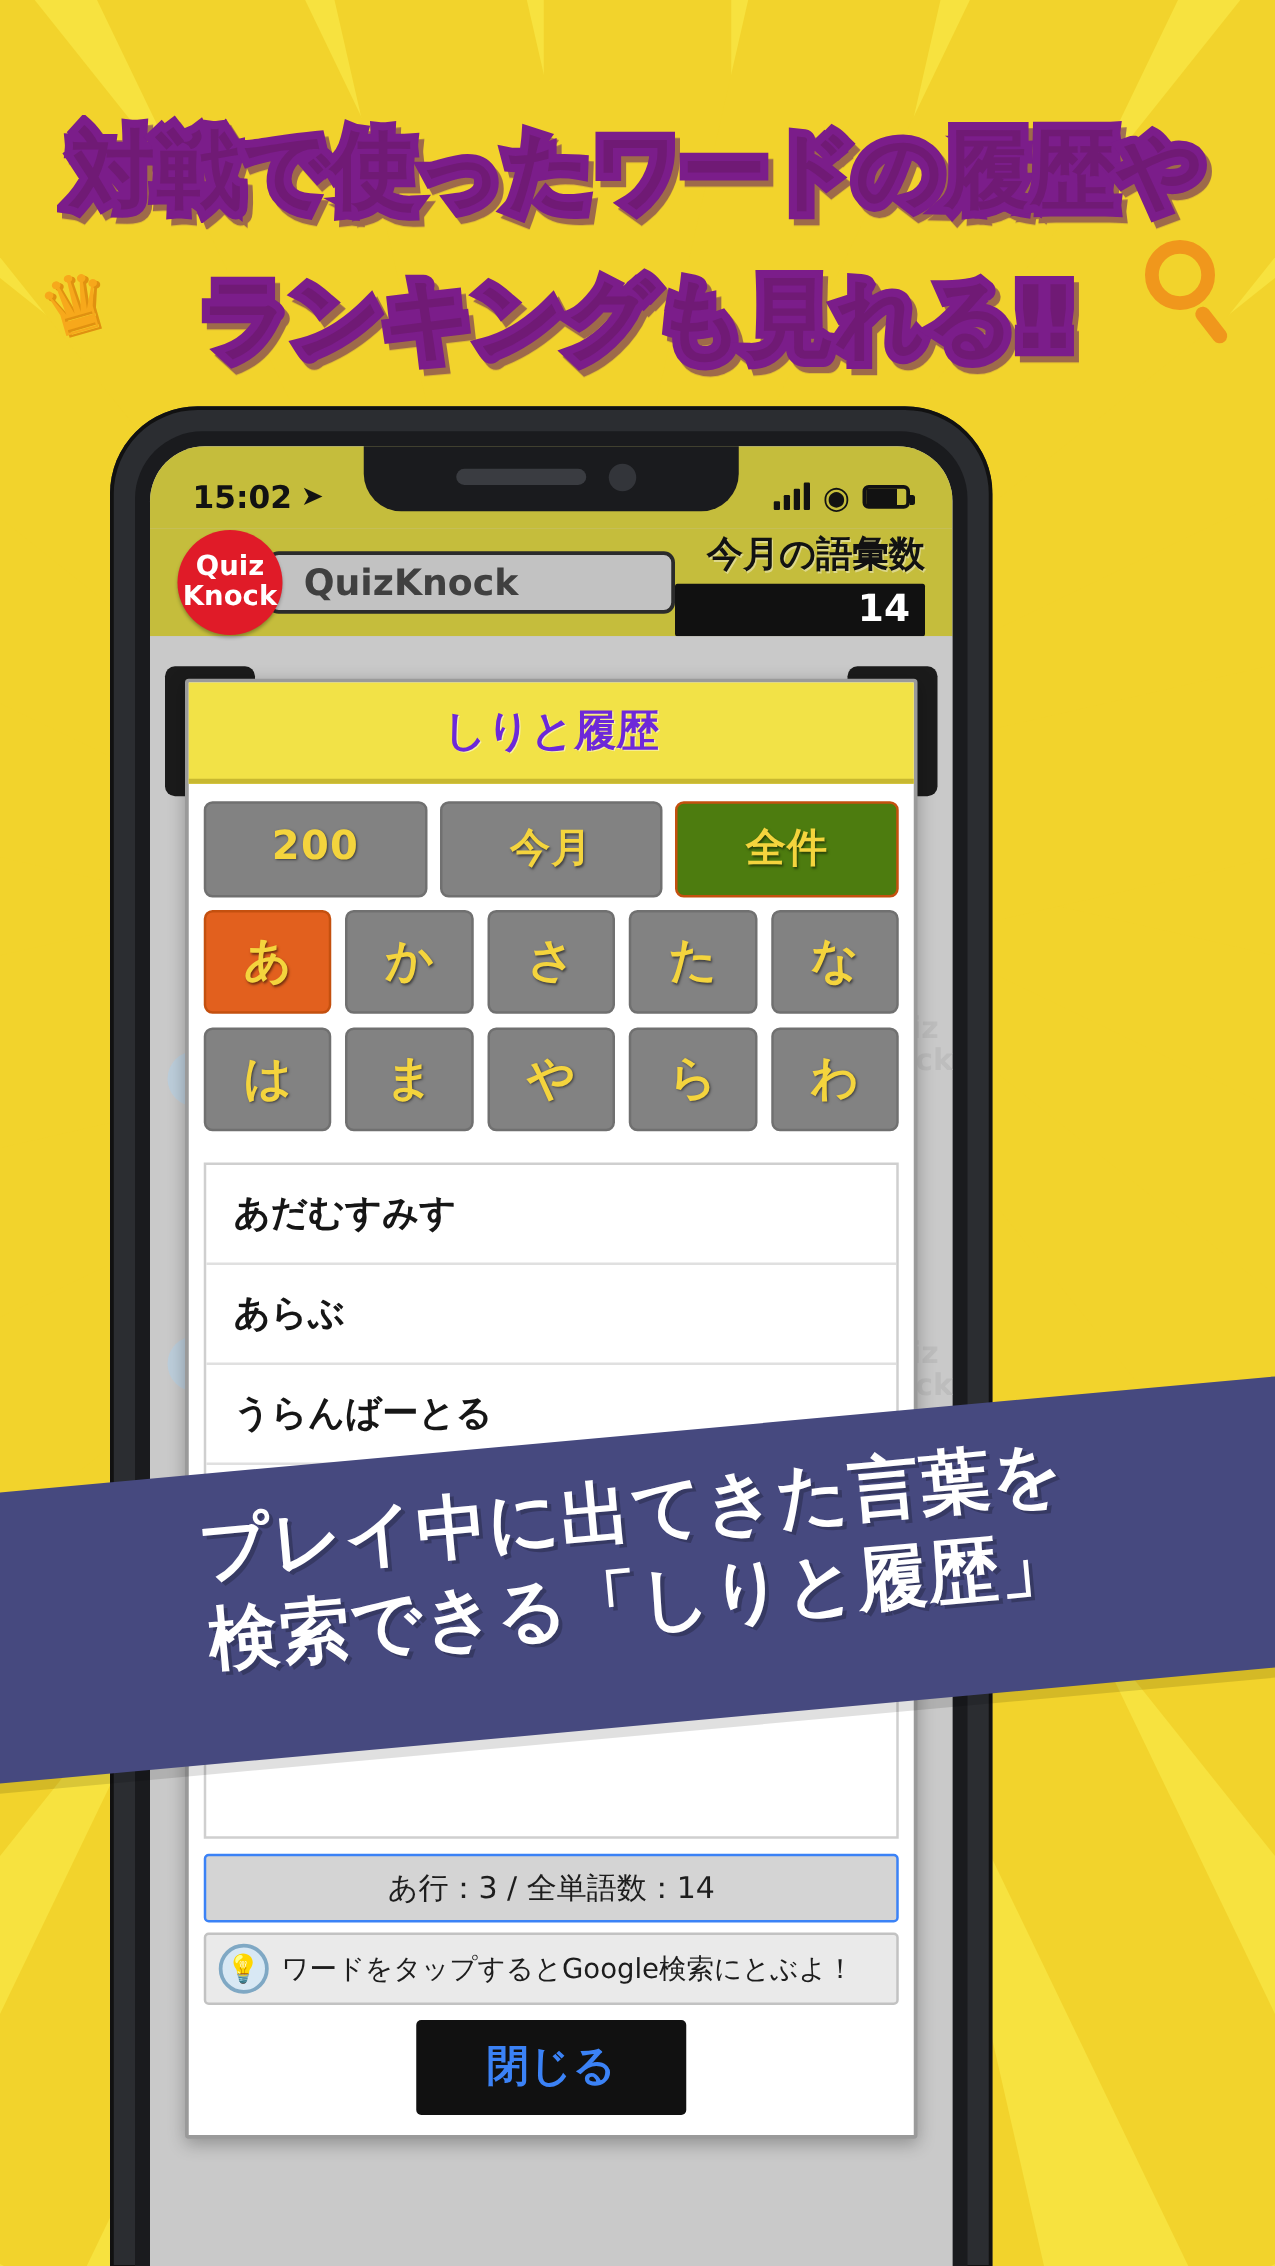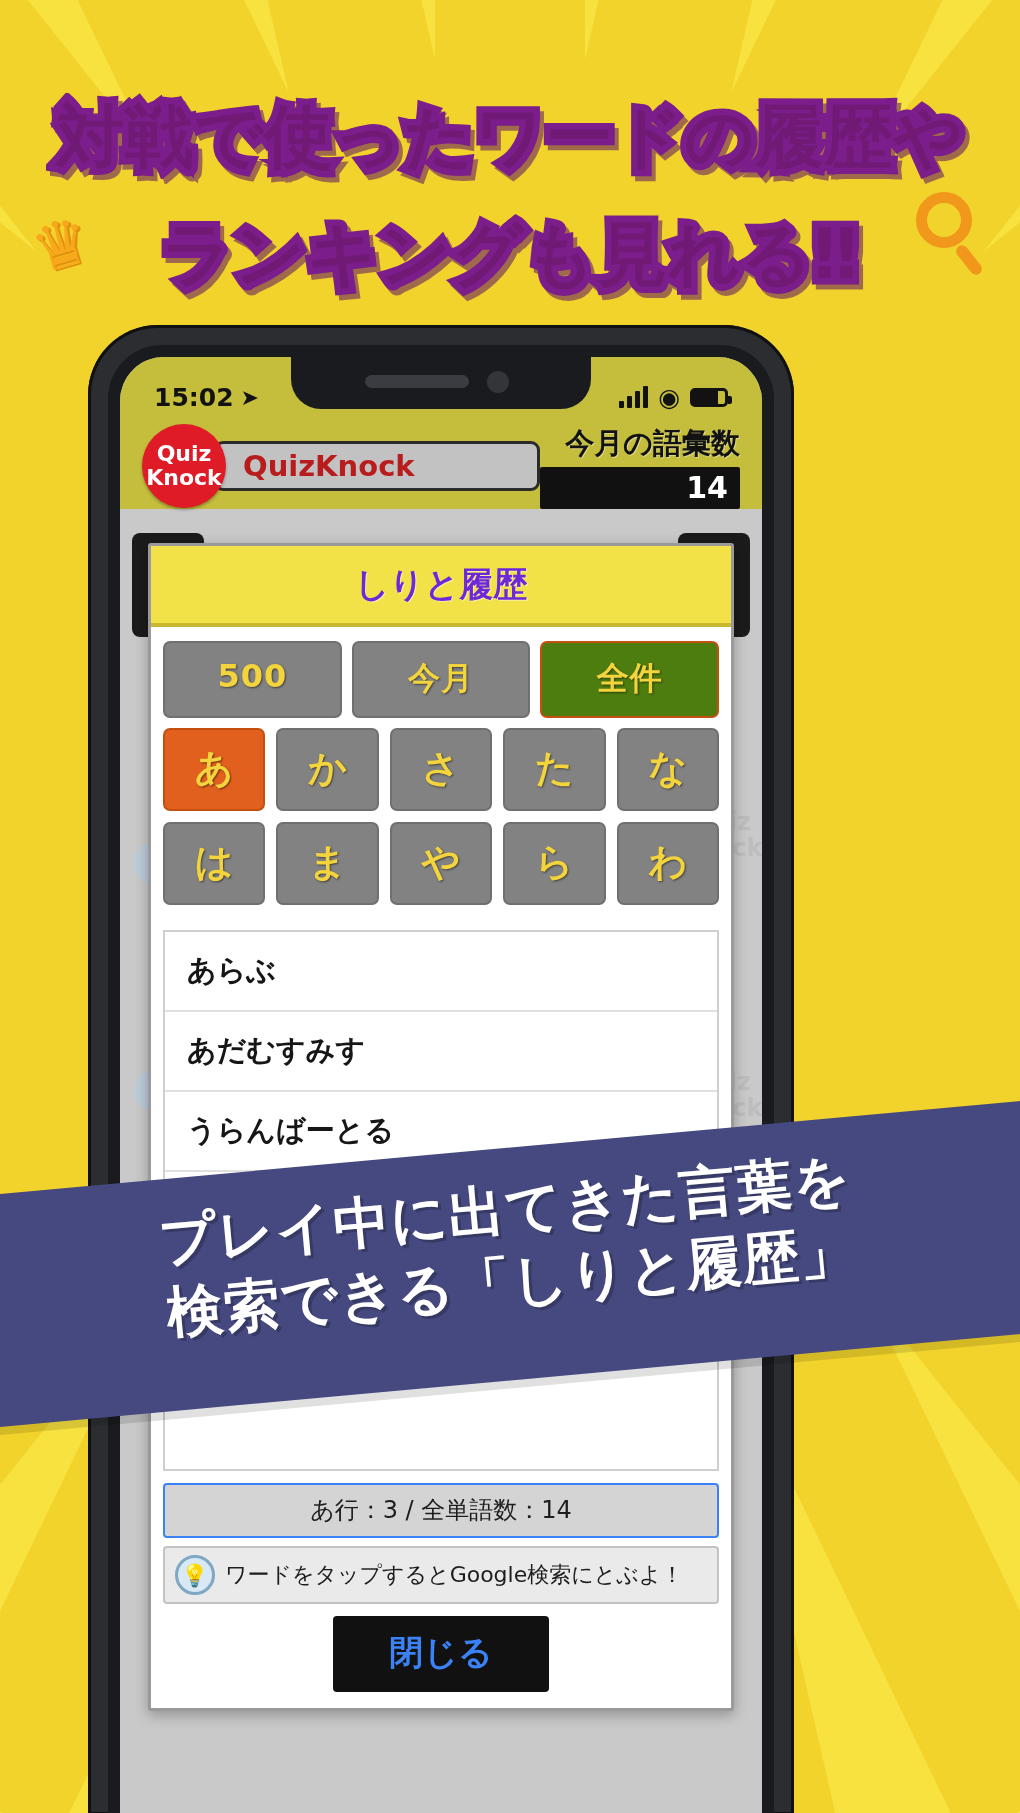--- a/index.html
+++ b/index.html
@@ -169,21 +169,21 @@
   .name-field {
     margin-left: -12px;
     flex: 1 1 auto;
     max-width: 330px;
     height: 50px;
     background: #c2c2c2;
     border: 3px solid #2b2b2b;
     border-radius: 9px;
     display: flex; align-items: center;
     padding-left: 26px;
-    font-weight: bold; font-size: 29px; color: #b91c1c;
+    font-weight: bold; font-size: 29px; color: #404040;
   }
   .vocab-block {
     margin-left: auto;
     text-align: right;
     width: 200px;
   }
   .vocab-label {
     font-weight: bold; font-size: 29px; color: #121212;
     text-shadow: 1px 1px 0 rgba(255,255,255,.4);
     white-space: nowrap;
@@ -448,21 +448,21 @@
         <div class="wm a">Quiz<br>Knock</div>
         <div class="wm b">Quiz<br>Knock</div>
         <div class="wm c">Quiz<br>Knock</div>
         <div class="wm d">Quiz<br>Knock</div>
       </div>
 
       <div class="dialog">
         <div class="dialog-title">しりと履歴</div>
 
         <div class="filters">
-          <div class="fbtn">500</div>
+          <div class="fbtn">200</div>
           <div class="fbtn">今月</div>
           <div class="fbtn active">全件</div>
         </div>
 
         <div class="kana-rows">
           <div class="kana-row">
             <div class="kbtn active">あ</div>
             <div class="kbtn">か</div>
             <div class="kbtn">さ</div>
             <div class="kbtn">た</div>
@@ -471,22 +471,22 @@
           <div class="kana-row">
             <div class="kbtn">は</div>
             <div class="kbtn">ま</div>
             <div class="kbtn">や</div>
             <div class="kbtn">ら</div>
             <div class="kbtn">わ</div>
           </div>
         </div>
 
         <div class="word-list">
+          <div class="word-item">あだむすみす</div>
           <div class="word-item">あらぶ</div>
-          <div class="word-item">あだむすみす</div>
           <div class="word-item">うらんばーとる</div>
         </div>
 
         <div class="stats-bar">あ行：3 / 全単語数：14</div>
 
         <div class="tip-bar">
           <span class="bulb">💡</span>
           <span class="tip-text">ワードをタップするとGoogle検索にとぶよ！</span>
         </div>
 

